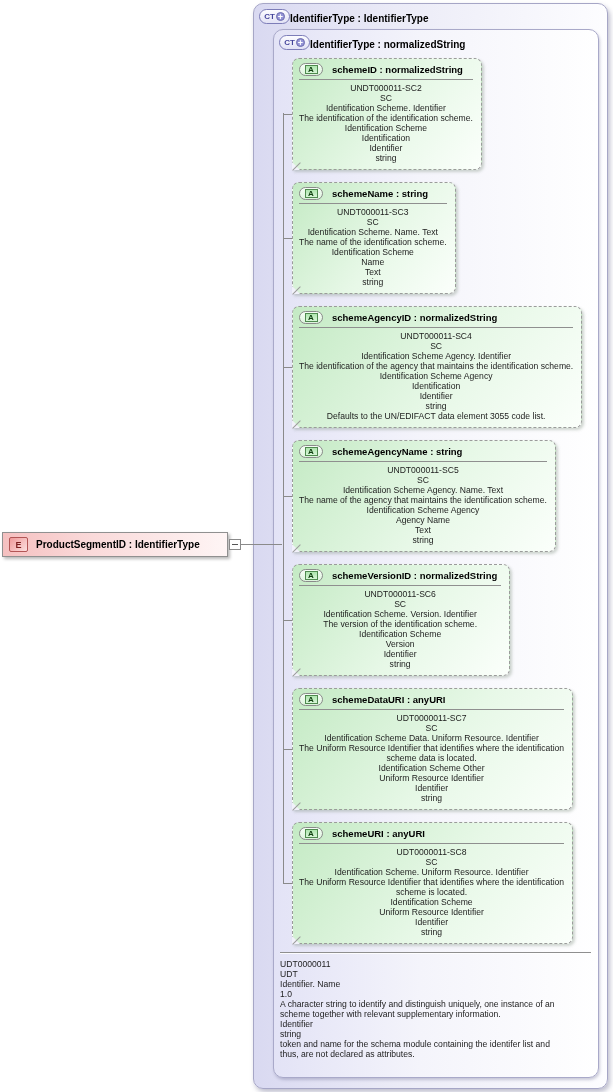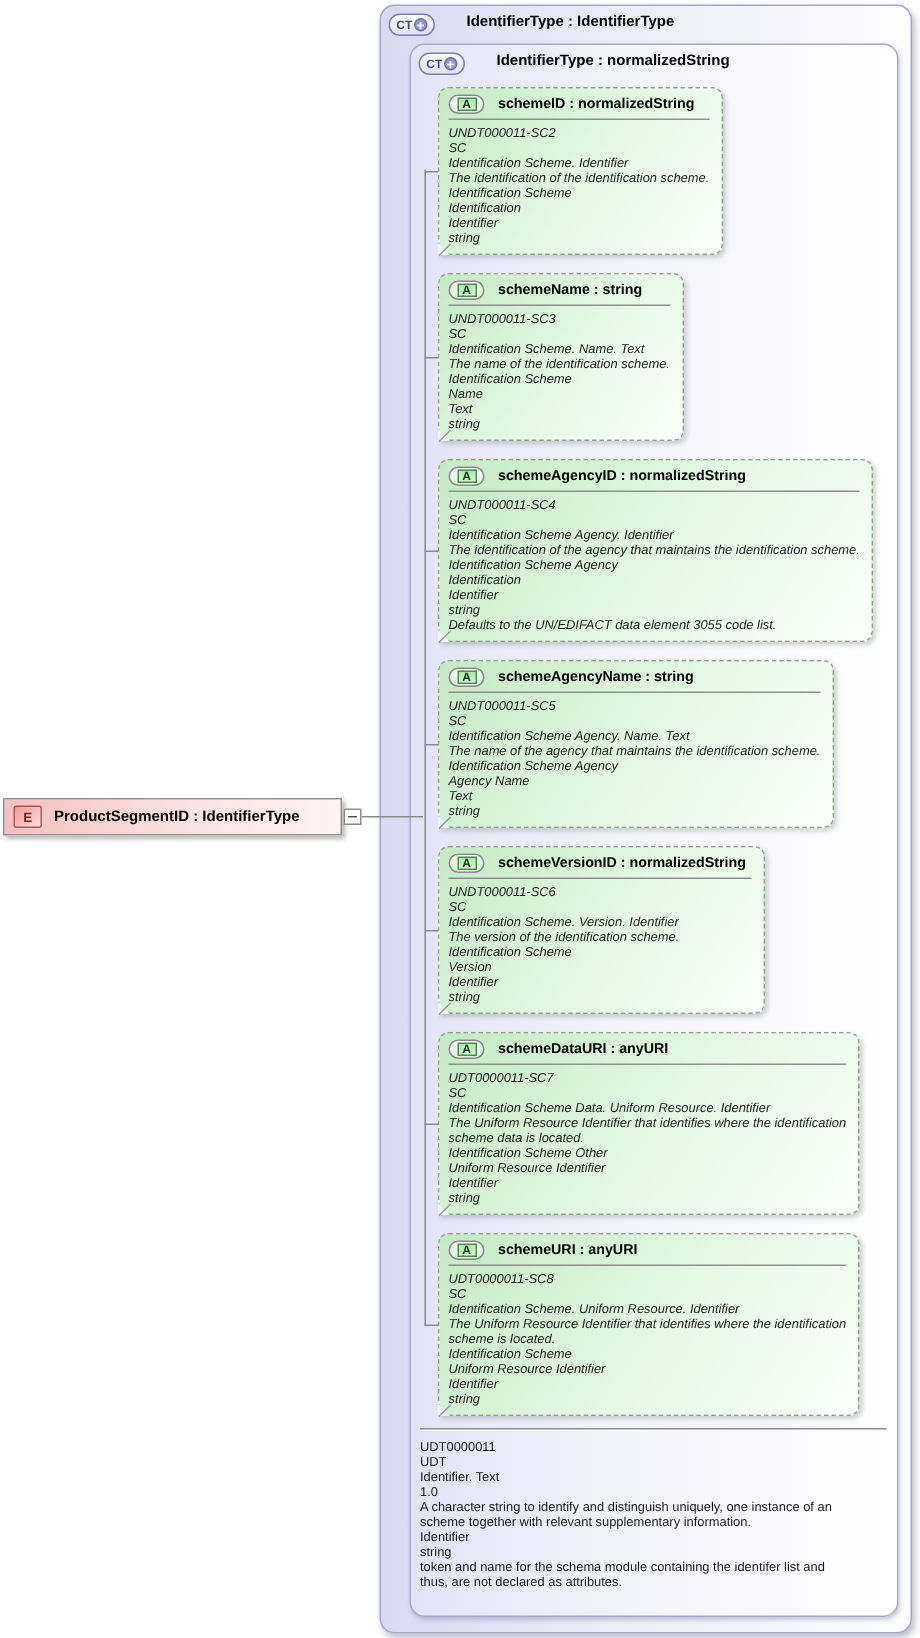--- a/index.html
+++ b/index.html
@@ -53,21 +53,21 @@
     box-shadow:2px 3px 5px rgba(90,90,130,0.40);
   }
   .ct-inner {
     position:absolute; left:19px; top:25px; right:8px; bottom:10px;
     box-sizing:border-box;
     border:1px solid #a9a9c9; border-radius:10px;
     background:linear-gradient(to right,#e3e3f6 0%, #f4f4fb 45%, #ffffff 100%);
     box-shadow:1px 2px 3px rgba(90,90,130,0.30);
   }
   .ct-title {
-    display:flex; align-items:flex-start; gap:21px;
+    display:flex; align-items:flex-end; gap:0;
     padding:5px 6px 4px 5px;
     font-weight:bold; font-size:10px; color:#000;
     white-space:nowrap;
   }
   .icon-ct {
     display:inline-flex; align-items:center; justify-content:center; gap:1px;
     width:31px; height:15px; box-sizing:border-box; flex-shrink:0;
     border:1px solid #7d7db8; border-radius:9px;
     background:linear-gradient(#fcfcff,#e2e2f5);
   }
@@ -121,22 +121,22 @@
   .a-badge {
     width:13px; height:9px; box-sizing:border-box;
     border:1px solid #4f8a4f;
     background:linear-gradient(#aee6ae,#d8f6d8);
     color:#0f3f0f; font-size:8px; font-weight:bold;
     display:flex; align-items:center; justify-content:center;
   }
   .attr-name { font-size:9.5px; font-weight:bold; color:#000; white-space:nowrap; padding-right:4px;text-align:right; }
   .attr-sep { height:1px; background:#8f8f8f; margin:3px 0 3px 0; }
   .attr-ann div {
-    font-size:8.6px; font-style:italic; line-height:10px;
-    color:#1c1c1c; white-space:nowrap;
+    font-size:8.6px; line-height:10px;
+    color:#1c1c1c; white-space:nowrap;text-align:center;
   }
 
   
   .type-sep {
     height:0; border-top:1px solid #8f8f8f; border-bottom:1px solid rgba(255,255,255,0.85);
     margin:8px 7px 5px 6px;
   }
   .type-annotation { margin:0 8px 0 6px; }
   .type-annotation div {
     font-size:8.6px; line-height:10px;
@@ -337,21 +337,21 @@
               <div>string</div>
             </div>
     </div>
   </div>
 </div>
 
     <div class="type-sep"></div>
     <div class="type-annotation" id="type-annotation">
         <div>UDT0000011</div>
         <div>UDT</div>
-        <div>Identifier. Text</div>
+        <div>Identifier. Name</div>
         <div>1.0</div>
         <div>A character string to identify and distinguish uniquely, one instance of an</div>
         <div>scheme together with relevant supplementary information.</div>
         <div>Identifier</div>
         <div>string</div>
         <div>token and name for the schema module containing the identifer list and</div>
         <div>thus, are not declared as attributes.</div>
       </div>
   </div>
 </div>

